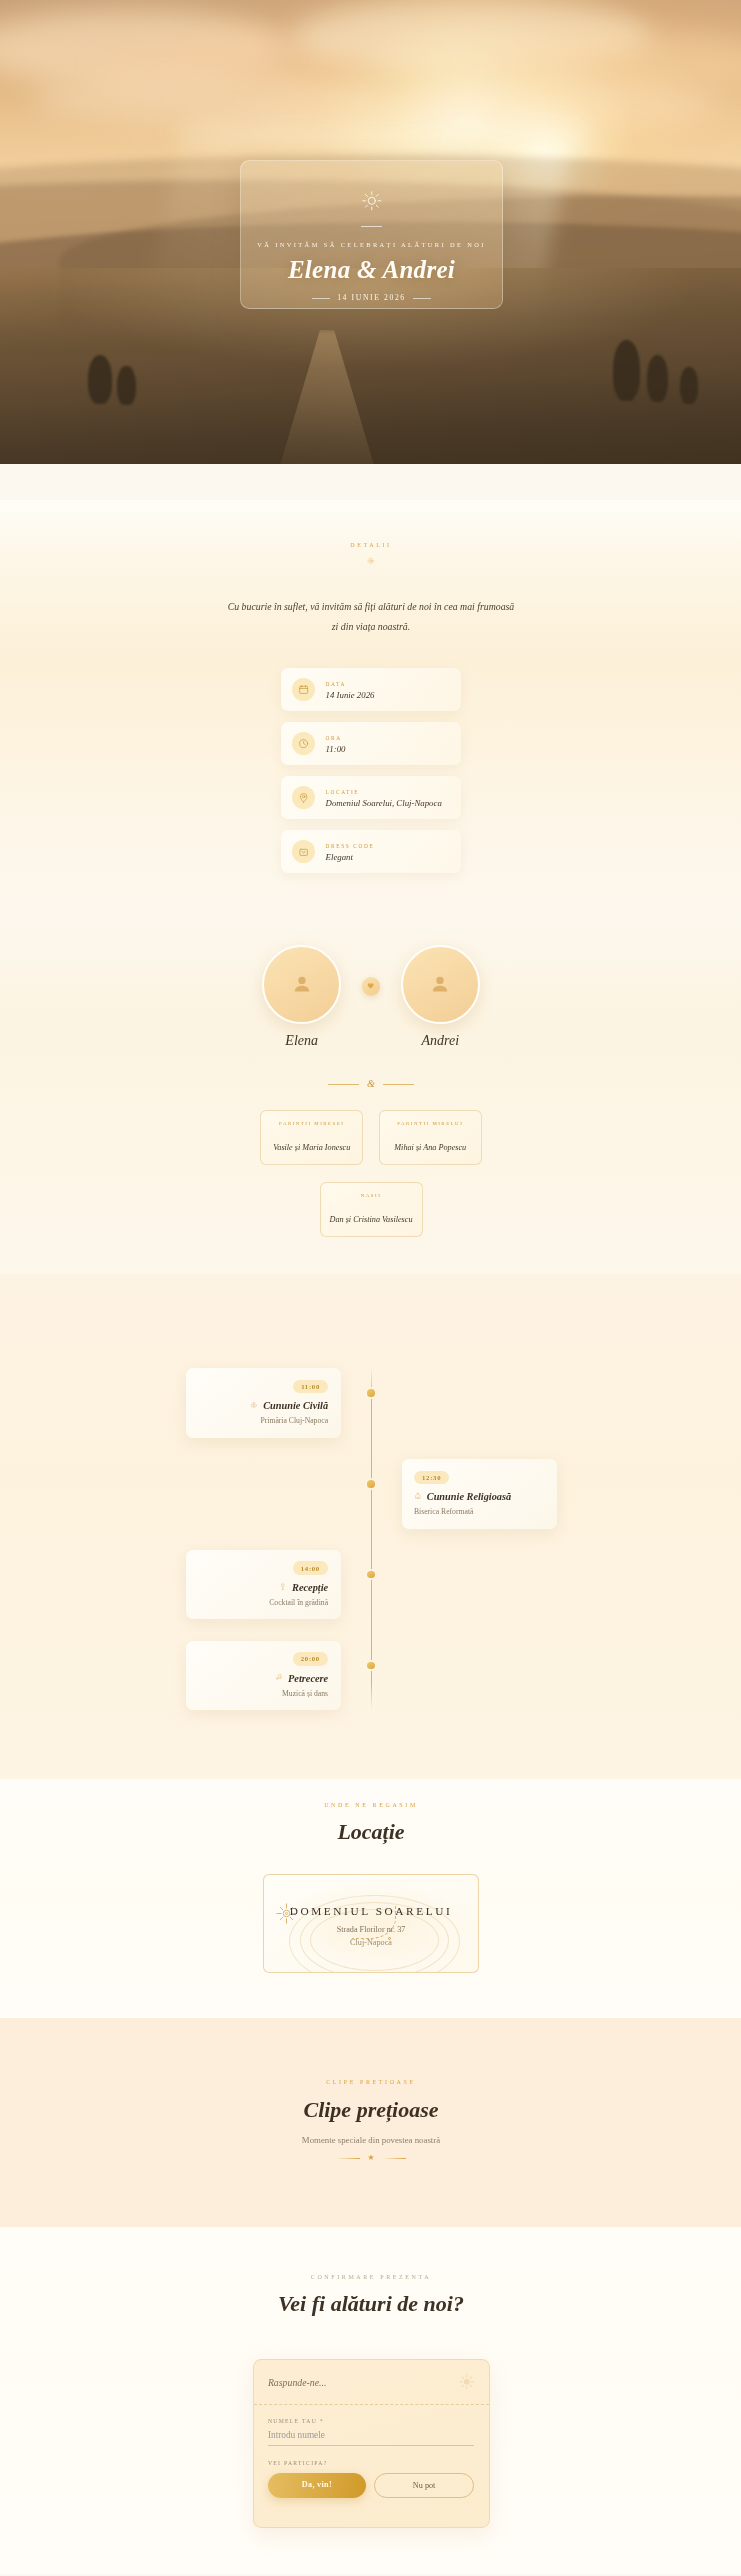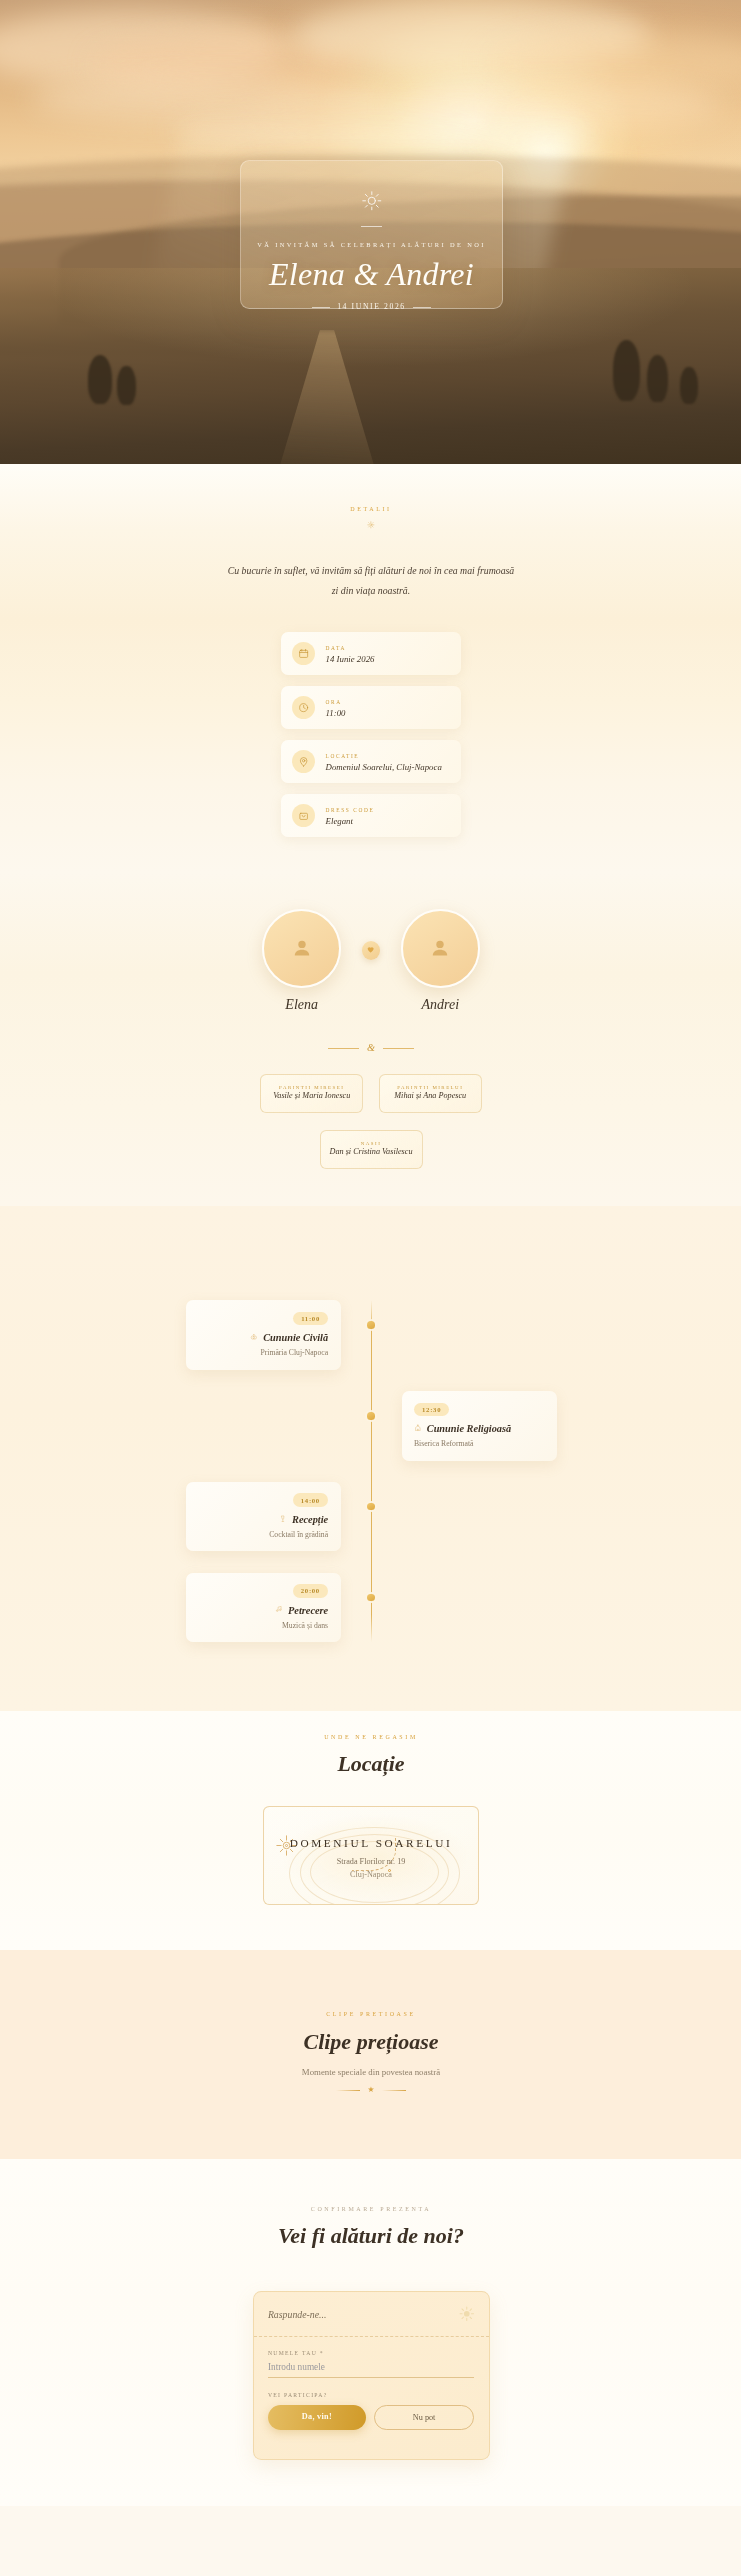--- a/index.html
+++ b/index.html
@@ -92,25 +92,26 @@
   .hero-rule { width: 20.6px; height: 0.5px; background: rgba(255,255,255,0.65); margin: 12.4px auto 0; }
   .hero-kicker {
     margin-top: 14.4px;
     font-size: 6.4px;
     letter-spacing: 2.4px;
     color: rgba(255,252,244,0.92);
     font-family: "Liberation Serif", serif;
   }
   .hero-names {
     margin-top: 8.2px;
-    font-size: 32px;
+    font-size: 25px;
     font-style: italic;
     color: #fffdf7;
     letter-spacing: 0.3px;
     text-shadow: 0 1px 9.3px rgba(140,95,45,0.35);
+    font-weight: bold;
   }
   .hero-date-row {
     margin-top: 9.3px;
     display: flex; align-items: center; justify-content: center; gap: 7.2px;
   }
   .hero-date-row i { display: block; width: 17.5px; height: 0.5px; background: rgba(255,255,255,0.6); }
   .hero-date { font-size: 7.7px; letter-spacing: 1.6px; color: rgba(255,252,244,0.95); }
 
   
   .sec { width: 742px; position: relative; }
@@ -133,20 +134,21 @@
     margin-top: 9.3px;
   }
   .orn i { display: block; width: 24px; height: 0.5px; background: linear-gradient(90deg, rgba(216,165,70,0), #d8a546); }
   .orn span { color: #d8a546; font-size: 7.7px; line-height: 1; }
   .rule-sm { width: 29px; height: 0.5px; margin: 9.3px auto 0; background: linear-gradient(90deg, rgba(216,165,70,0), #d4a24a, rgba(216,165,70,0)); }
 
   
   .details {
     background: linear-gradient(180deg, #fffdf7 0%, #fdf6e6 16%, #fcf0d8 38%, #fdf3de 58%, #fdf6e8 78%, #fdf8ee 100%);
     padding: 42px 4px 36px;
+    margin-top: 36px;
   }
   .intro {
     max-width: 289px; margin: 30px auto 0;
     text-align: center;
     font-style: italic;
     font-size: 9.8px;
     line-height: 2.05;
     color: #4d4034;
   }
   .cards { width: 180px; margin: 31px auto 0; display: flex; flex-direction: column; gap: 10.3px; }
@@ -201,21 +203,21 @@
   .families { width: 309px; margin: 20.6px auto 0; display: flex; gap: 15.5px; justify-content: center; flex-wrap: wrap; }
   .fcard {
     width: 103px;
     border: 0.5px solid rgba(222,186,118,0.45);
     border-radius: 6.2px;
     background: linear-gradient(150deg, rgba(255,250,236,0.85), rgba(253,243,220,0.65));
     text-align: center;
     padding: 10.3px 7.2px 11.3px;
   }
   .fcard .lbl { font-size: 4.9px; letter-spacing: 1.5px; color: #c99a3d; }
-  .fcard .val { margin-top: 1px; font-style: italic; font-size: 8.2px; color: #423527; }
+  .fcard .val { margin-top: 17px; font-style: italic; font-size: 8.2px; color: #423527; }
   .fcard.center { margin: 17.5px auto 0; }
 
   
   .timeline-sec {
     background: linear-gradient(180deg, #fdf3e2 0%, #fdf2de 40%, #fdf4e3 100%);
     padding: 44px 0 47px;
   }
   .tl { position: relative; width: 371px; margin: 41px auto 0; }
   .tl-line {
     position: absolute; left: 50%; top: 0; bottom: 0;
@@ -609,21 +611,21 @@
       <span class="dashpath"></span>
       <span class="loc-dot"></span>
       <span class="compass">
         <svg width="23" height="23" viewBox="0 0 24 24" fill="none" stroke="currentColor" stroke-width="0.9">
           <circle cx="12" cy="12" r="3.4"></circle>
             <circle cx="12" cy="12" r="1.1"></circle>
           <path d="M12 1.5v5.3M12 17.2v5.3M1.5 12h5.3M17.2 12h5.3M5.2 5.2l3.2 3.2M15.6 15.6l3.2 3.2M18.8 5.2l-3.2 3.2M8.4 15.6l-3.2 3.2"></path>
         </svg>
       </span>
       <div class="loc-name">DOMENIUL SOARELUI</div>
-      <div class="loc-addr">Strada Florilor nr. 19</div>
+      <div class="loc-addr">Strada Florilor nr. 37</div>
       <div class="loc-city">Cluj-Napoca</div>
     </div>
   </section>
 
   <section class="sec gal-sec">
     <div class="kicker">CLIPE PRETIOASE</div>
     <h2 class="sec-title">Clipe prețioase</h2>
     <p class="gal-sub">Momente speciale din povestea noastră</p>
     <div class="orn">
       <i></i>

